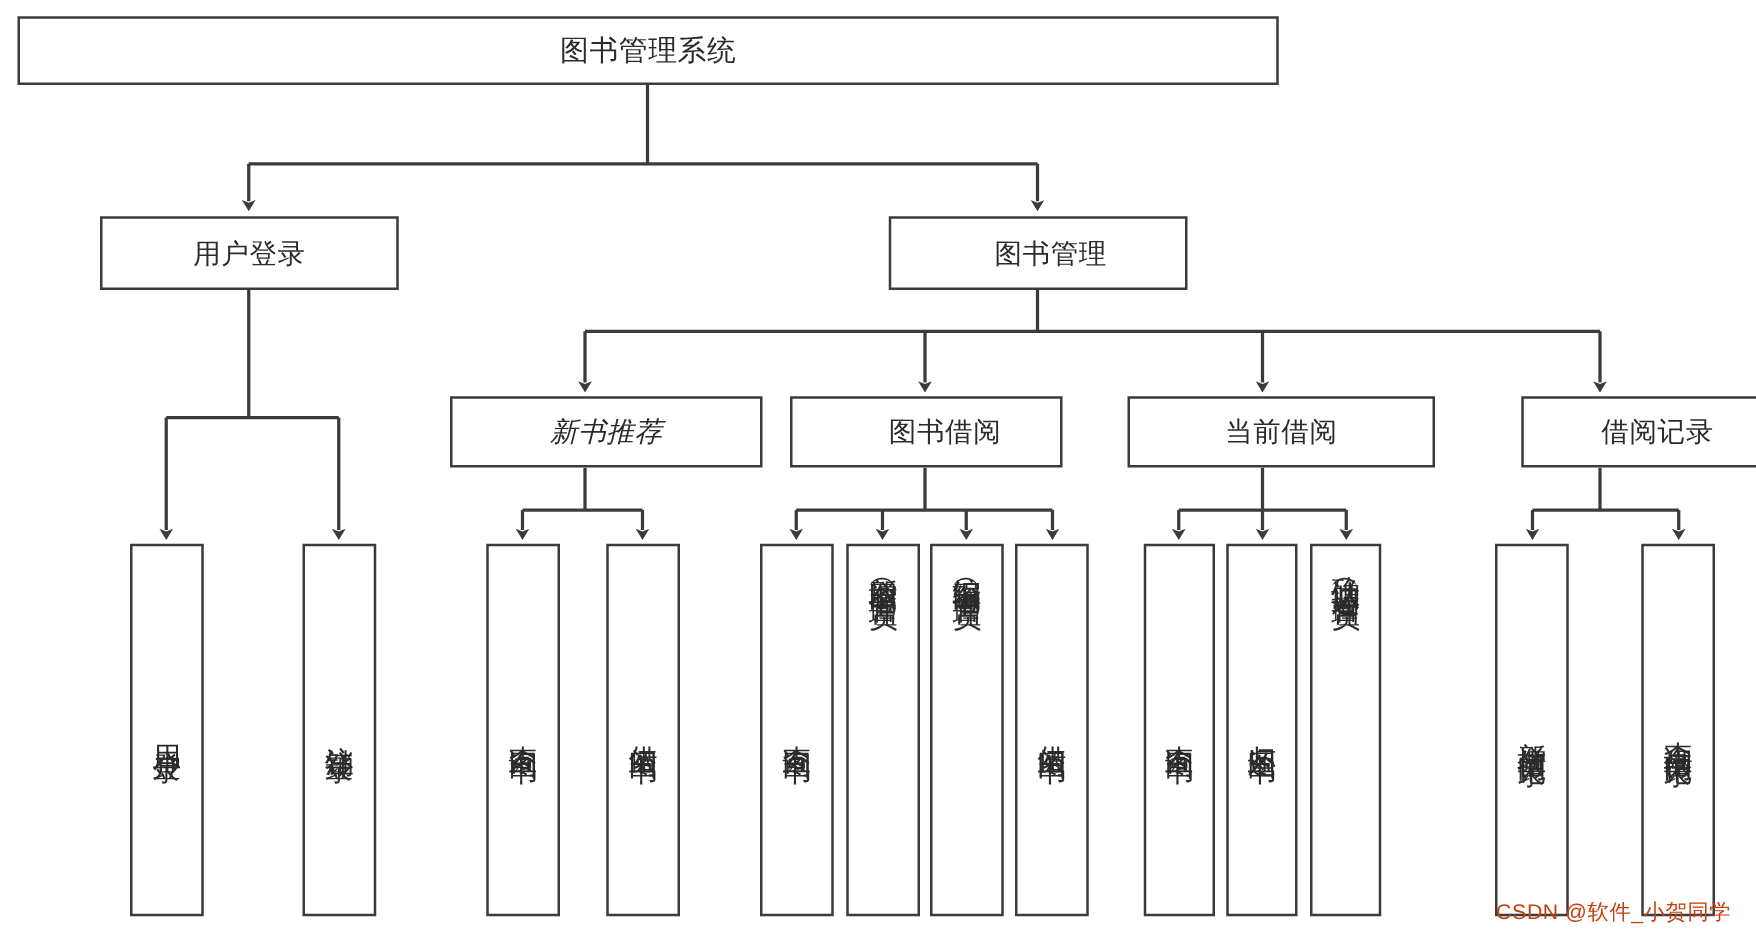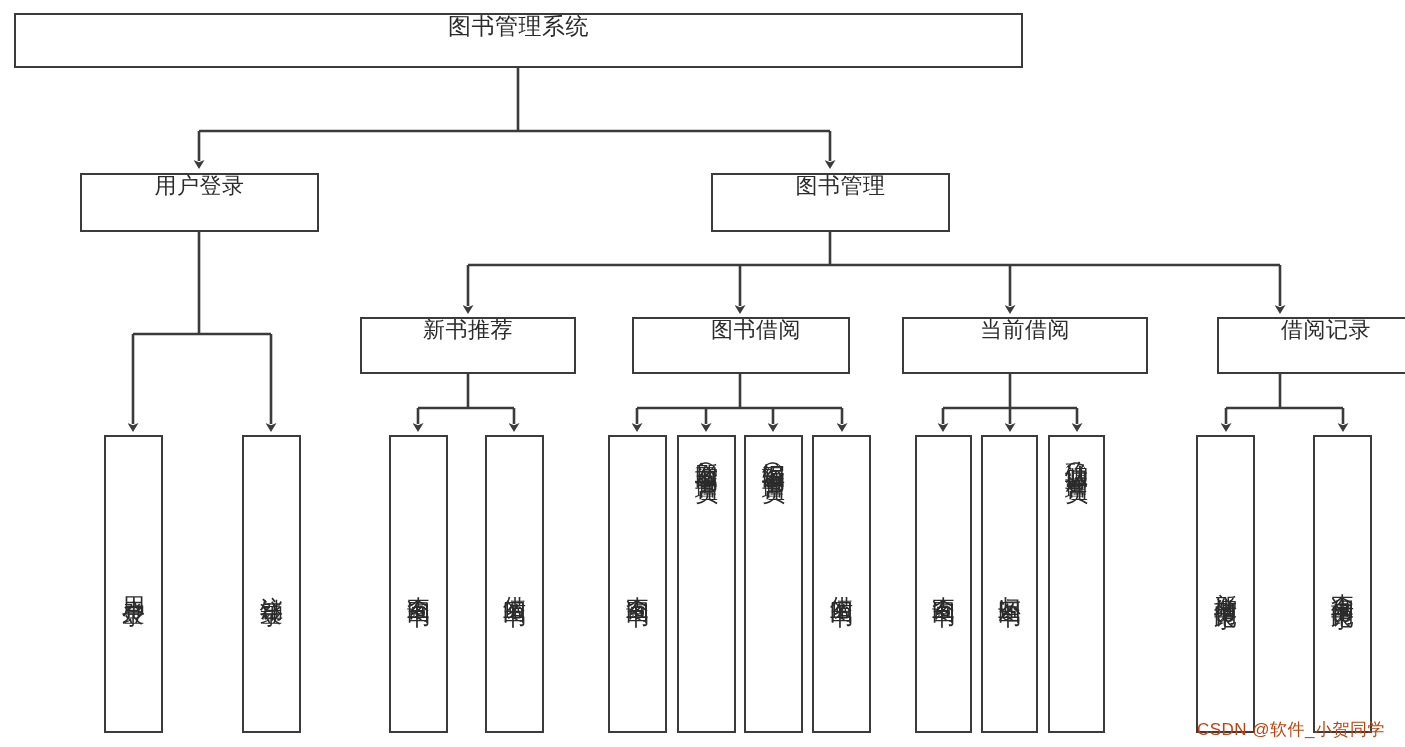--- a/index.html
+++ b/index.html
@@ -26,20 +26,21 @@
     width: 1405px;
     height: 747px;
     pointer-events: none;
   }
   .node {
     position: absolute;
     box-sizing: border-box;
     border: 2.2px solid #3b3b3b;
     background: #ffffff;
     display: flex;
+    align-items: center;
     justify-content: center;
     color: #2b2b2b;
   }
   .node-label {
     display: block;
     text-align: center;
     line-height: 1.0;
     letter-spacing: 0.5px;
   }
   
@@ -138,21 +139,21 @@
   </div>
 
   <div class="node horiz" style="left:80px; top:173px; width:239px; height:59px;">
     <span class="node-label">用户登录</span>
   </div>
 
   <div class="node horiz" style="left:711px; top:173px; width:239px; height:59px;padding-left:20px;">
     <span class="node-label">图书管理</span>
   </div>
 
-  <div class="node horiz" style="left:360px; top:317px; width:216px; height:57px;">
+  <div class="node horiz" style="left:360px; top:317px; width:250px; height:57px;font-style:italic;">
     <span class="node-label">新书推荐</span>
   </div>
 
   <div class="node horiz" style="left:632px; top:317px; width:218px; height:57px;padding-left:30px;">
     <span class="node-label">图书借阅</span>
   </div>
 
   <div class="node horiz" style="left:902px; top:317px; width:246px; height:57px;">
     <span class="node-label">当前借阅</span>
   </div>

